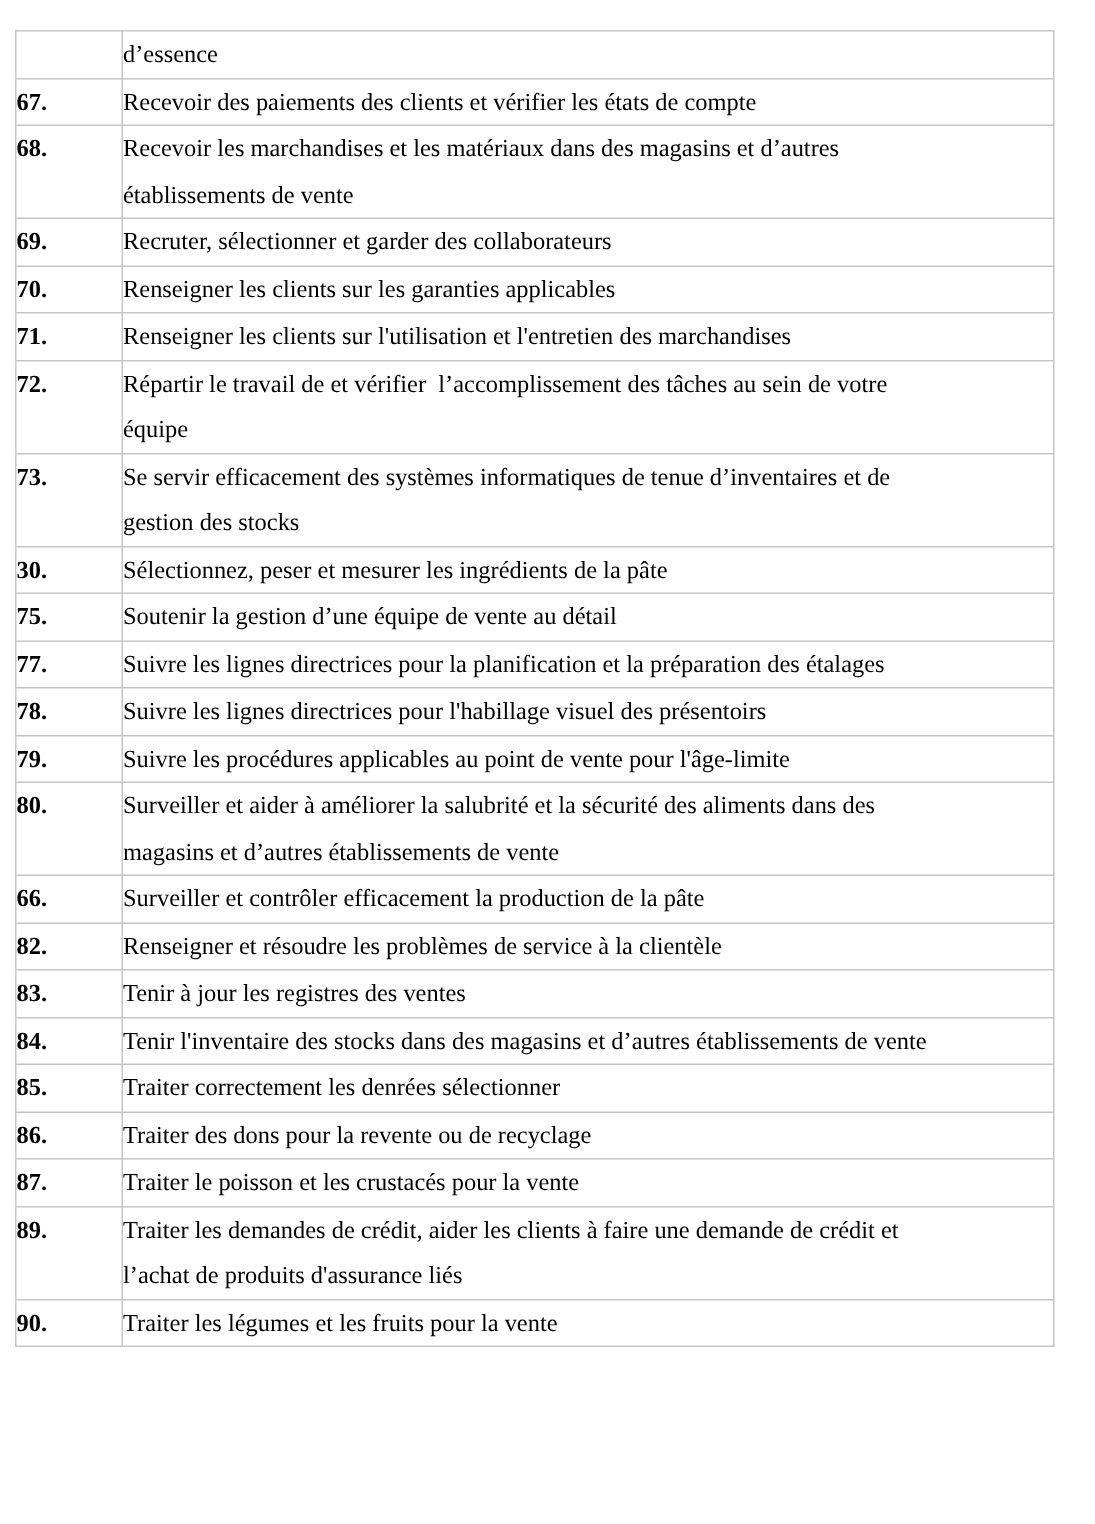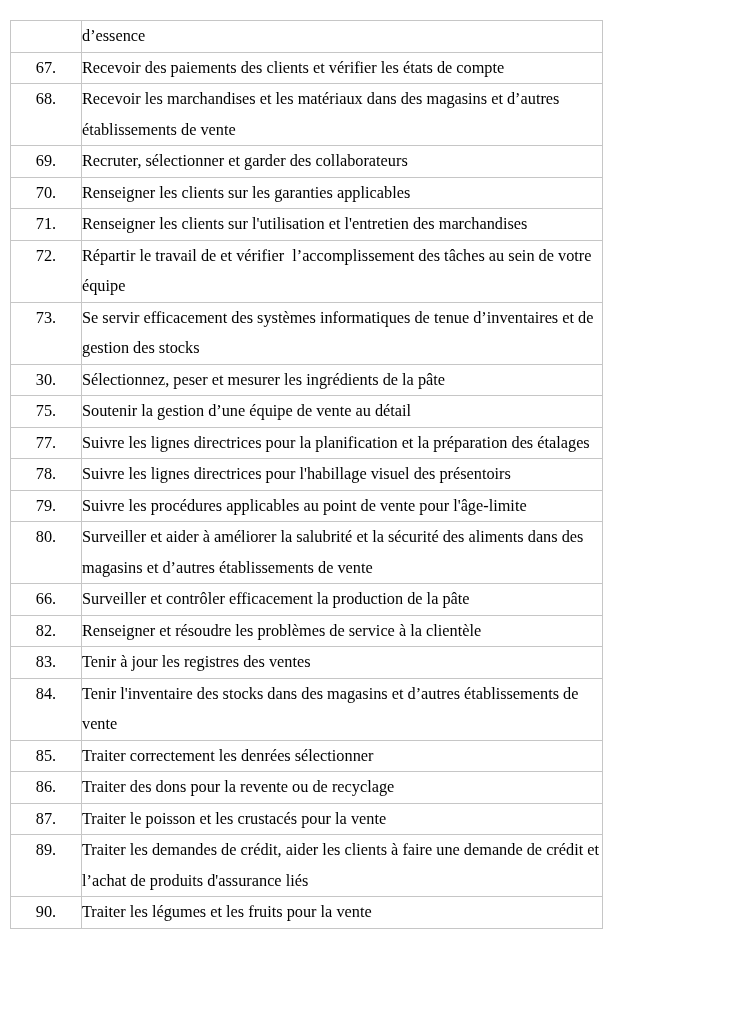--- a/index.html
+++ b/index.html
@@ -11,35 +11,36 @@
     width: 730px;
     height: 1016px;
     position: relative;
     font-family: "Liberation Serif", "DejaVu Serif", serif;
     color: #000000;
   }
   table.doc-table {
     position: absolute;
     left: 10px;
     top: 20px;
-    width: 593px;
+    width: 693px;
     border-collapse: collapse;
     table-layout: fixed;
   }
   table.doc-table td {
     border: 1px solid #c6c6c6;
     vertical-align: top;
     font-size: 16.3px;
     line-height: 30.5px;
     padding: 0;
   }
   td.cell-num {
     width: 70px;
-    text-align: center;
+    text-align: left;
     padding-right: 12px;
+    font-weight: bold;
   }
   td.cell-text {
     padding-left: 8px;
     padding-right: 4px;
     white-space: pre-wrap;
     word-wrap: break-word;
   }
 </style>
 </head>
 <body>

